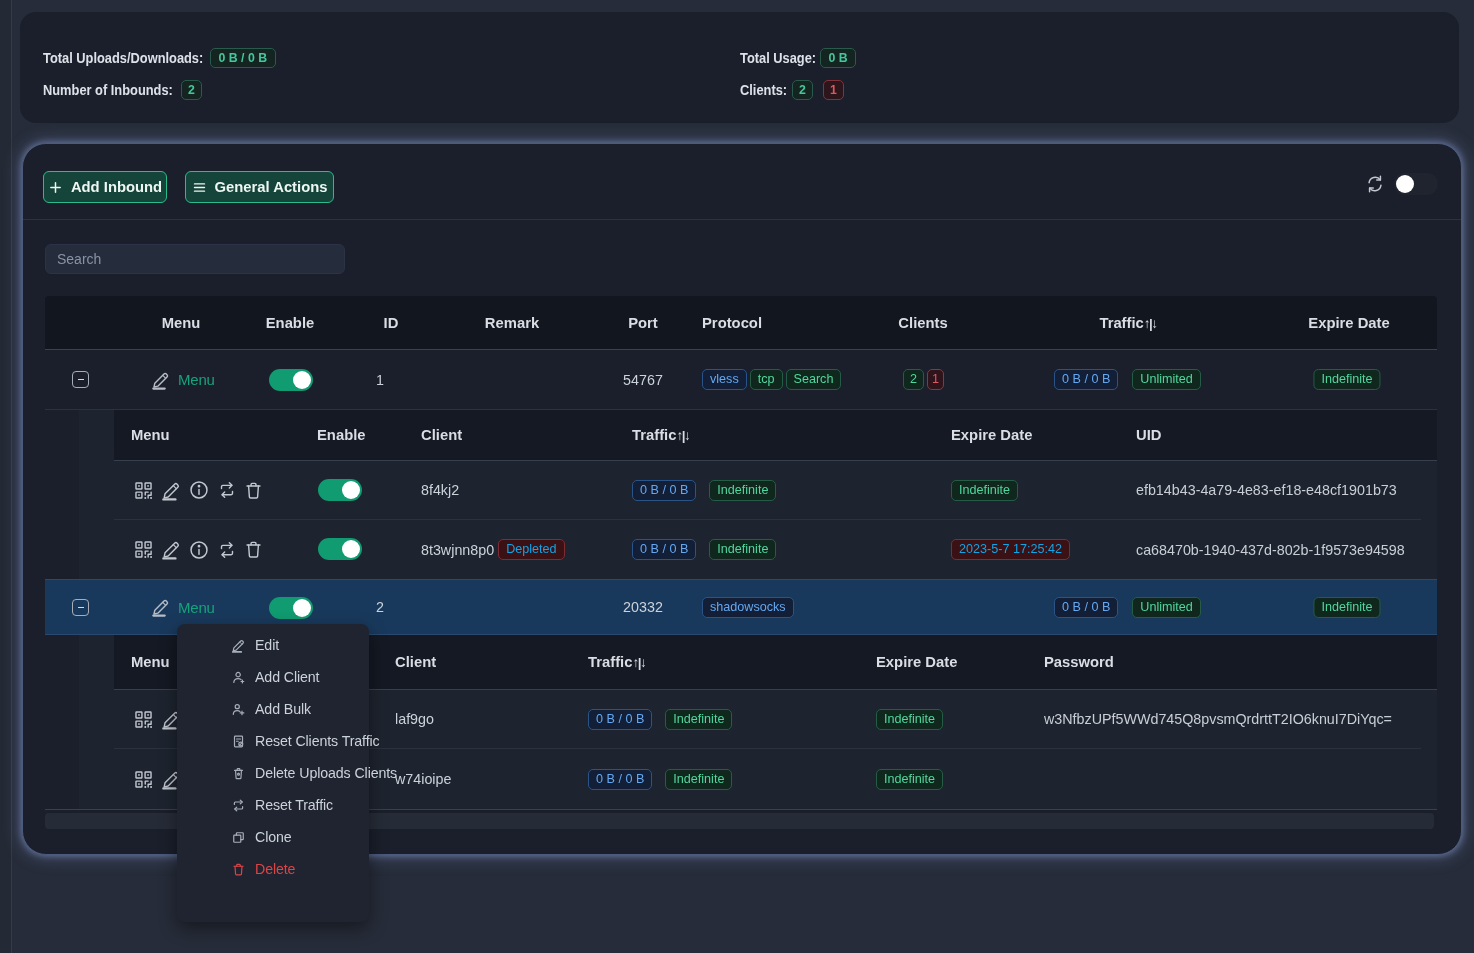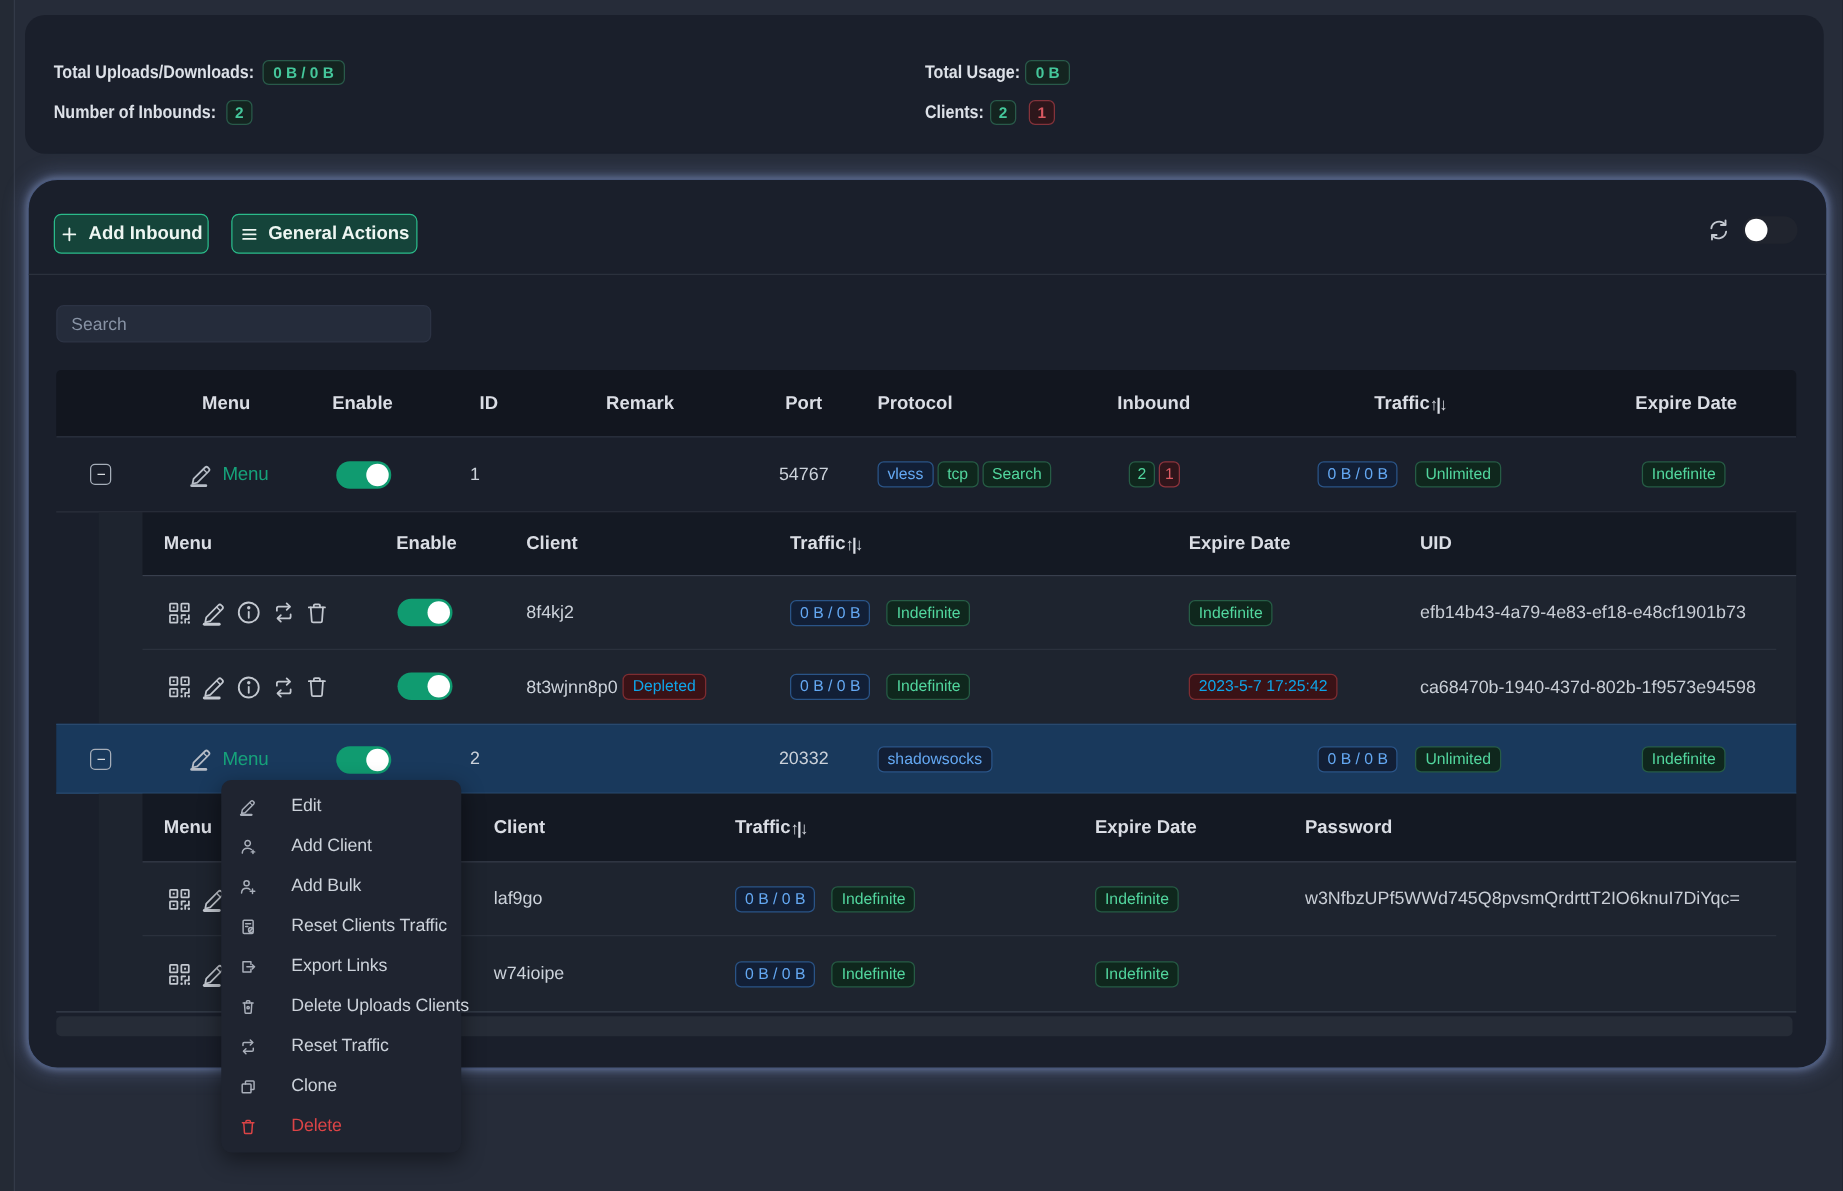--- a/index.html
+++ b/index.html
@@ -87,22 +87,22 @@
     border-radius:50%; background:#fff; }
   .mono-text { font-size:14.3px; color:#c9ced6; }
   .bottom-line { position:absolute; left:0; width:1392px; top:513px; height:1px; background:#39404e; }
   .scroll-strip { position:absolute; left:0; top:517px; width:1389px; height:16px;
     background:#262c37; border-radius:4px; }
 
   
   .ctx-menu { position:absolute; left:177px; top:624px; width:192px; height:298px;
     background:#1f2430; border-radius:8px; box-shadow:0 6px 18px rgba(0,0,0,.45);
     padding:5px 0; z-index:50; }
-  .ctx-item { display:flex; align-items:center; height:32px; padding:0 14px; gap:27px;
-    color:#ccd2da; font-size:14.2px; cursor:pointer; white-space:nowrap; letter-spacing:-0.1px; }
+  .ctx-item { display:flex; align-items:center; height:32px; padding:0 14px; gap:9px;
+    color:#ccd2da; font-size:14.2px; cursor:pointer; white-space:nowrap; letter-spacing:-0.1px;margin-left:40px; }
   .ctx-item svg { color:#a9afba; flex:none; }
   .ctx-item.danger, .ctx-item.danger svg { color:#dc4446; }
 </style>
 </head>
 <body>
 
   <svg width="0" height="0" style="position:absolute" aria-hidden="true">
     <defs>
       <g id="icon-pencil-def">
         <path d="M2.8 22.2h13.6" stroke-width="2.7"></path>
@@ -224,21 +224,21 @@
 
     <div class="tbl">
 
       <div class="thead">
         <span class="th cc" style="left:136px">Menu</span>
         <span class="th cc" style="left:245px">Enable</span>
         <span class="th cc" style="left:346px">ID</span>
         <span class="th cc" style="left:467px">Remark</span>
         <span class="th cc" style="left:598px">Port</span>
         <span class="th" style="left:657px">Protocol</span>
-        <span class="th cc" style="left:878px">Inbound</span>
+        <span class="th cc" style="left:878px">Clients</span>
         <span class="th cc" style="left:1083px">
             <span>Traffic</span>
             <span class="arrows">↑|↓</span>
           </span>
         <span class="th cc" style="left:1304px">Expire Date</span>
       </div>
 
       <div class="mrow" style="top:54px; height:60px;">
         <span class="expand-btn" style="left:27px; top:21px;"></span>
         <span class="cell" style="left:106px">
@@ -482,26 +482,20 @@
       <span>Add Bulk</span>
     </div>
     <div class="ctx-item">
       <svg width="15" height="15" viewBox="0 0 24 24" fill="none" stroke="currentColor" stroke-width="1.9" stroke-linecap="round" stroke-linejoin="round">
           <use href="#icon-file-check-def"></use>
         </svg>
       <span>Reset Clients Traffic</span>
     </div>
     <div class="ctx-item">
       <svg width="15" height="15" viewBox="0 0 24 24" fill="none" stroke="currentColor" stroke-width="1.9" stroke-linecap="round" stroke-linejoin="round">
-          <use href="#icon-export-def"></use>
-        </svg>
-      <span>Export Links</span>
-    </div>
-    <div class="ctx-item">
-      <svg width="15" height="15" viewBox="0 0 24 24" fill="none" stroke="currentColor" stroke-width="1.9" stroke-linecap="round" stroke-linejoin="round">
           <use href="#icon-rest-def"></use>
         </svg>
       <span>Delete Uploads Clients</span>
     </div>
     <div class="ctx-item">
       <svg width="15" height="15" viewBox="0 0 24 24" fill="none" stroke="currentColor" stroke-width="1.9" stroke-linecap="round" stroke-linejoin="round">
           <use href="#icon-loop-def"></use>
         </svg>
       <span>Reset Traffic</span>
     </div>

